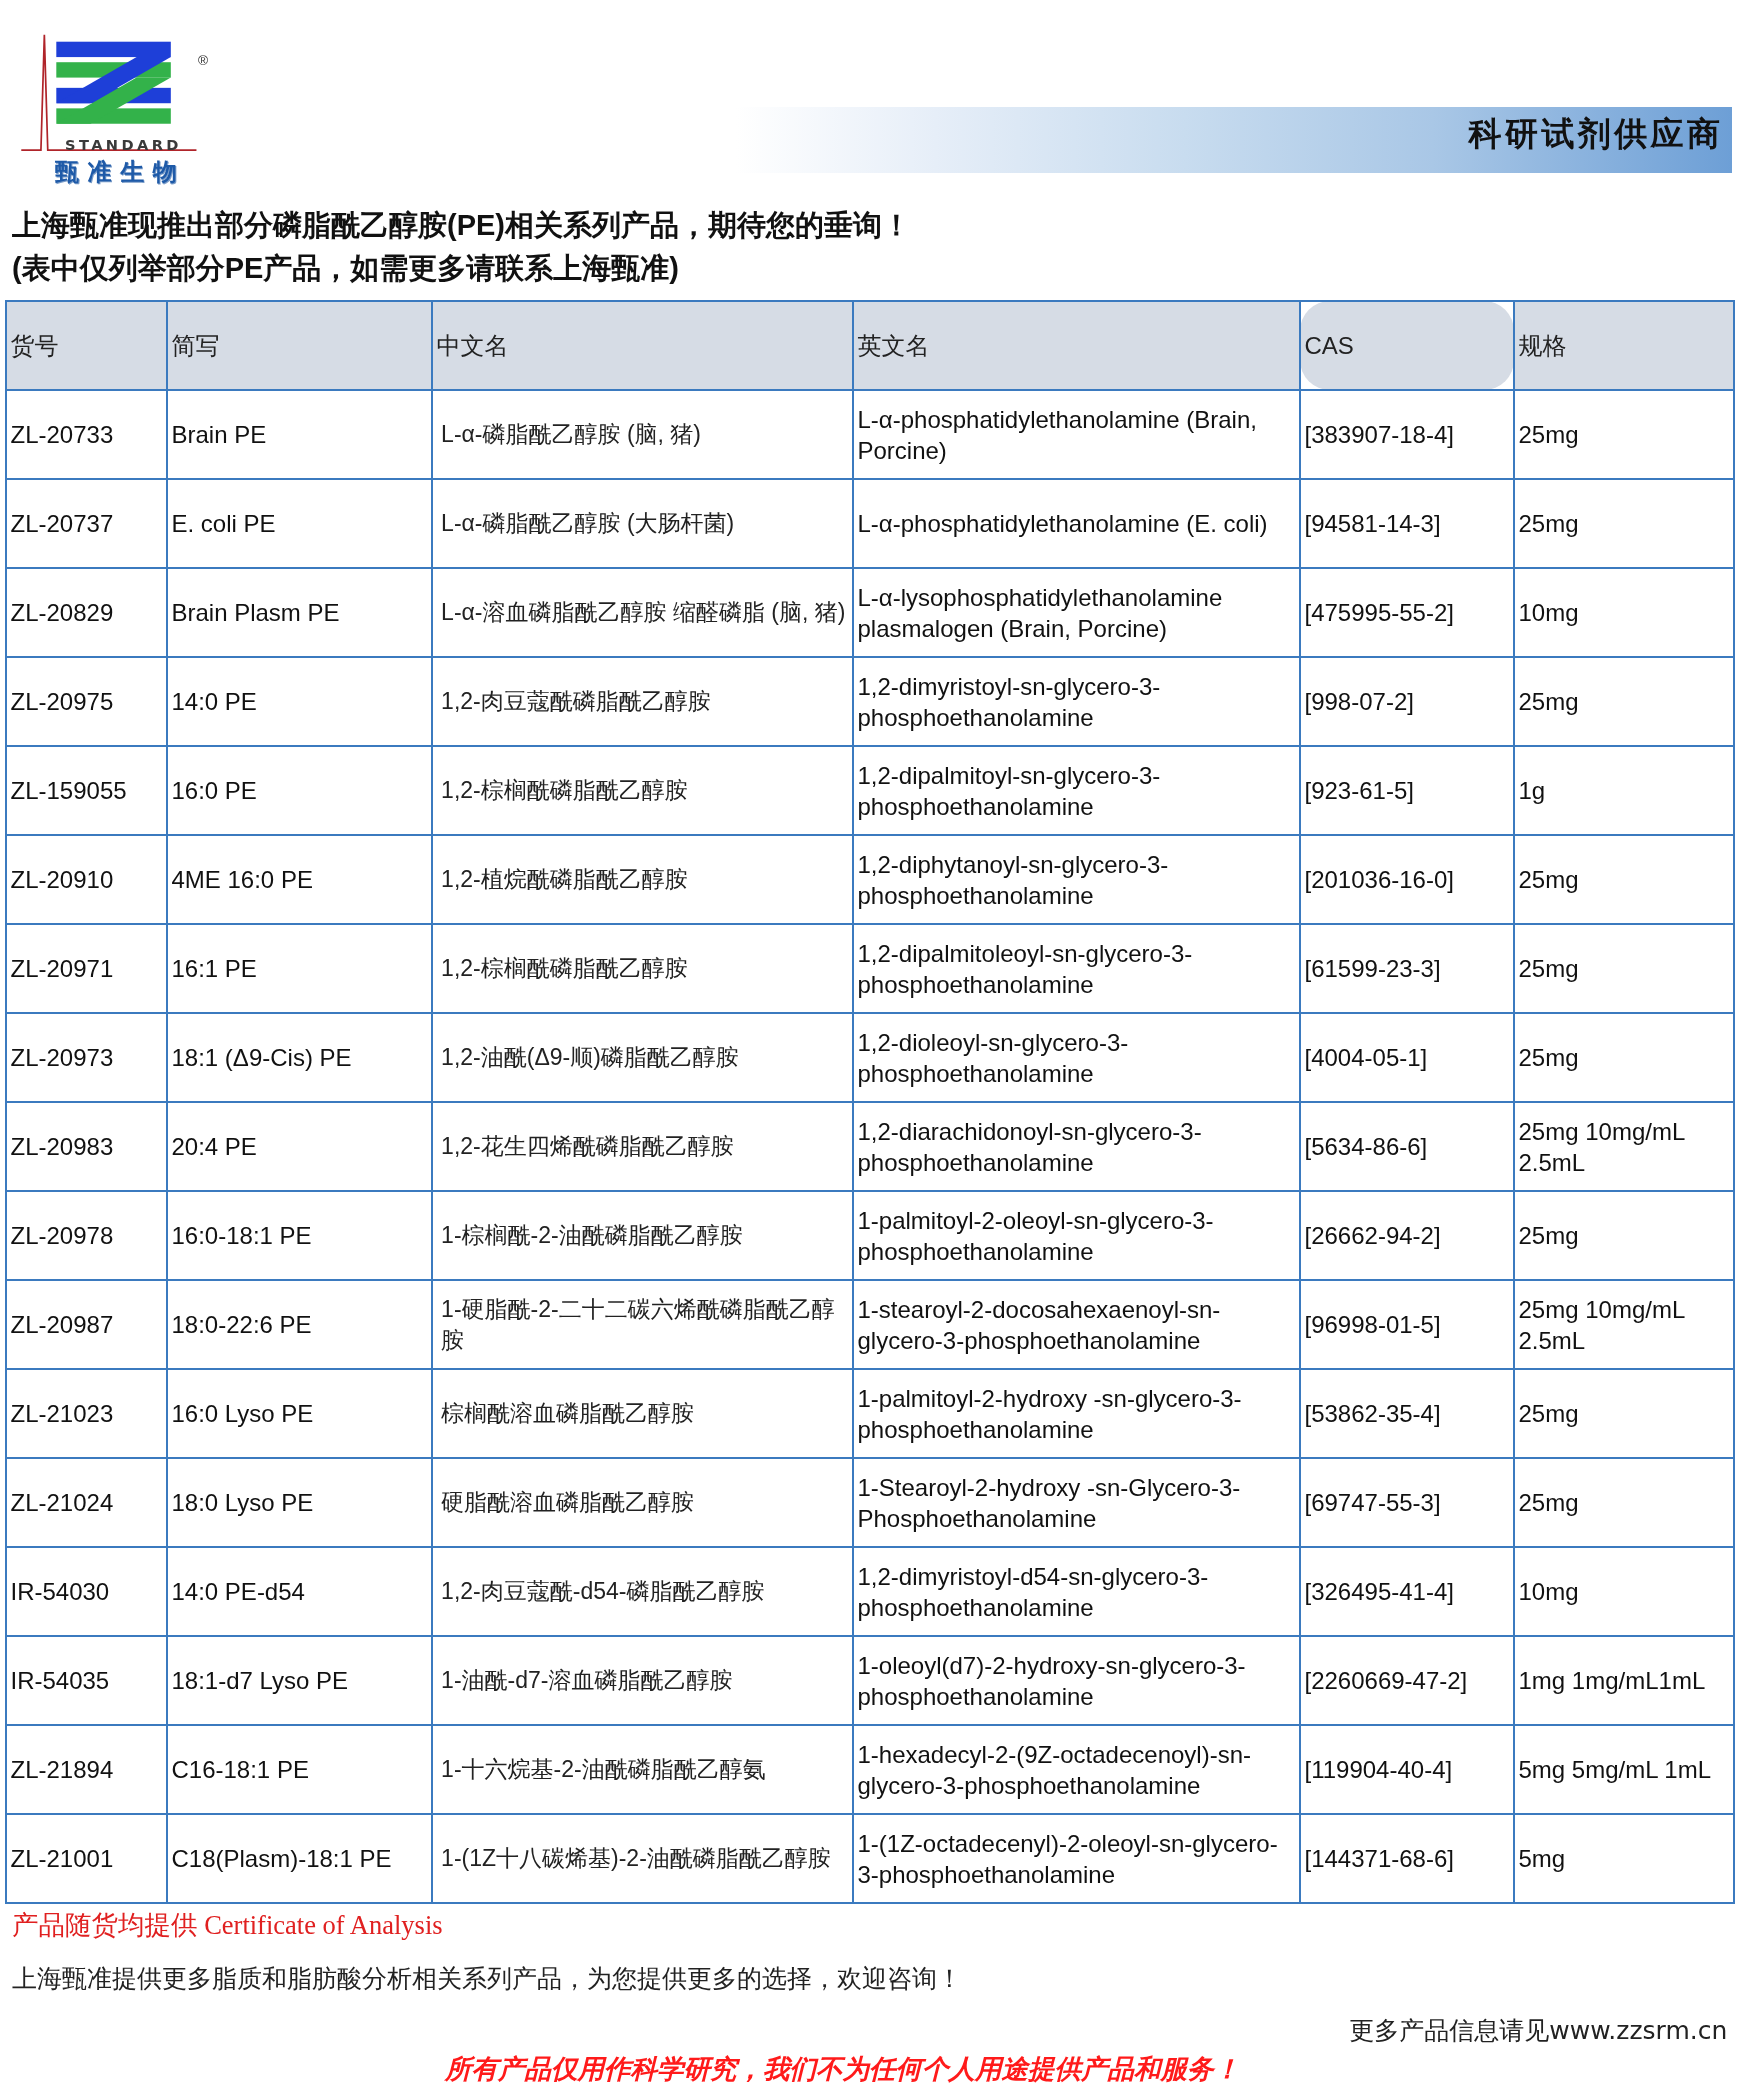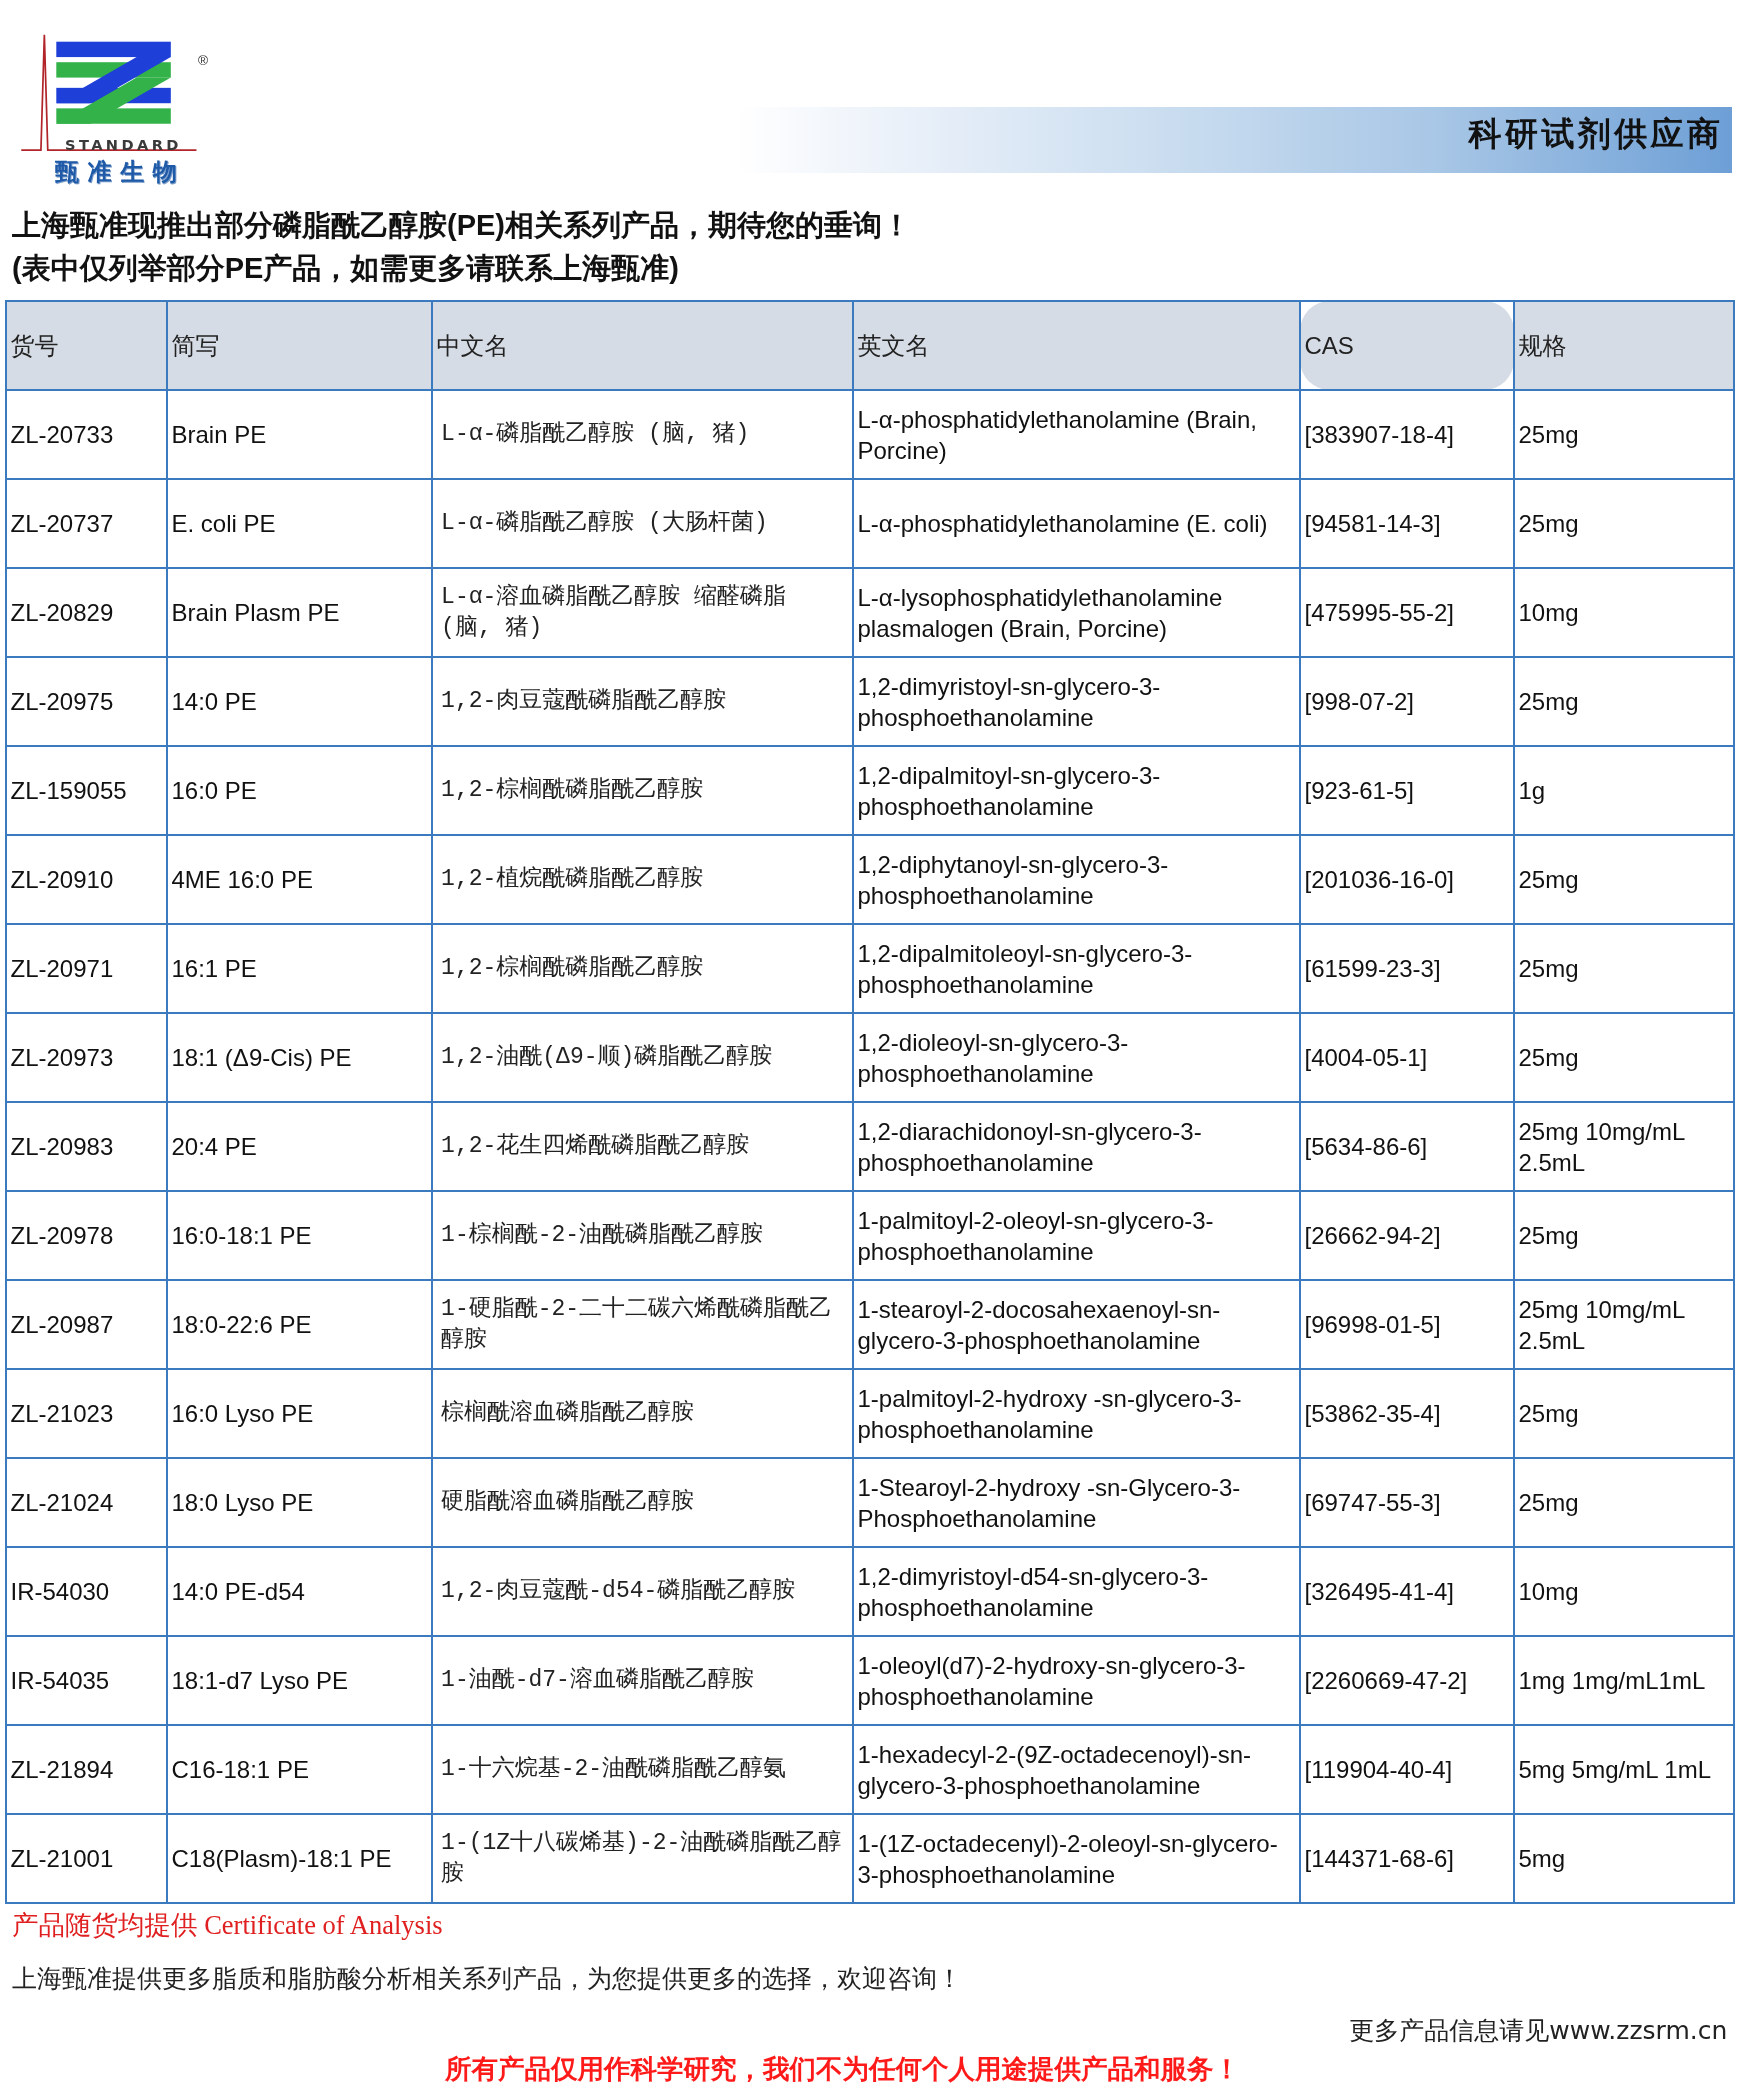--- a/index.html
+++ b/index.html
@@ -18,28 +18,28 @@
   .banner-text { position: absolute; right: 8.6px; top: 5.1px; font-family: "DejaVu Serif", serif; font-weight: bold; font-size: 33px; letter-spacing: 3.4px; color: #111; }
 
   
   .intro { position: absolute; left: 12px; top: 204px; font-weight: bold; font-size: 29px; line-height: 43px; color: #111; }
 
   
   .tbl { position: absolute; left: 5.1px; top: 300px; width: 1728px; border-collapse: collapse; table-layout: fixed; }
   .tbl td, .tbl th { border: 2.6px solid #3b7abf; vertical-align: middle; padding: 0 3.4px; text-align: left; font-weight: normal; }
   .tbl th { background: #d6dce5; height: 89px; font-family: "DejaVu Sans", sans-serif; font-size: 24px; color: #222; margin-top: 36px; }
   .tbl td { height: 89px; font-size: 24px; line-height: 31px; color: #111; }
-  .tbl td.cn { font-family: Liberation Mono, monospace; font-size: 23px; color: #222; padding-left: 8px; }
+  .tbl td.cn { font-family: Liberation Sans, sans-serif; font-size: 23px; color: #222; padding-left: 8px; }
   .tbl th.cas { font-family: "Liberation Sans", sans-serif; border-radius: 30px; }
 
   
   .coa { position: absolute; left: 12px; top: 1907px; font-family: "Liberation Serif", "DejaVu Serif", serif; font-size: 26.5px; color: #e02020; }
   .more-products { position: absolute; left: 12px; top: 1962px; font-family: "DejaVu Sans", sans-serif; font-size: 25px; color: #222; }
   .website { position: absolute; right: 13.7px; top: 2008px; font-family: "DejaVu Sans", sans-serif; font-size: 25px; color: #222; margin-top: 6px; }
-  .disclaimer { position: absolute; left: 445px; top: 2051px; font-family: "DejaVu Sans", sans-serif; font-weight: bold; font-size: 26.5px; color: #ff1a1a; }
+  .disclaimer { position: absolute; left: 445px; top: 2051px; font-family: "DejaVu Sans", sans-serif; font-weight: bold; font-size: 26.5px; color: #ff1a1a; font-style: italic; }
 </style>
 </head>
 <body>
 
 <div class="logo">
   <svg viewBox="0 0 220 190">
 
     <polyline points="5,145 28,145 32,10 36,145 210,145" fill="none" stroke="#b0242a" stroke-width="2"></polyline>
 
     <rect x="46" y="18" width="134" height="18" fill="#1e3fd8"></rect>

